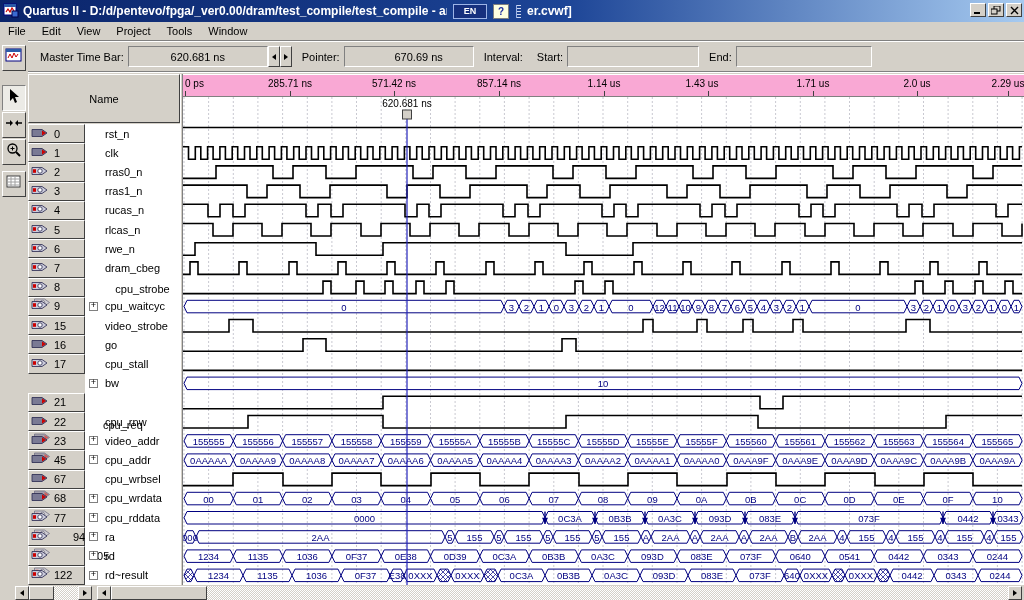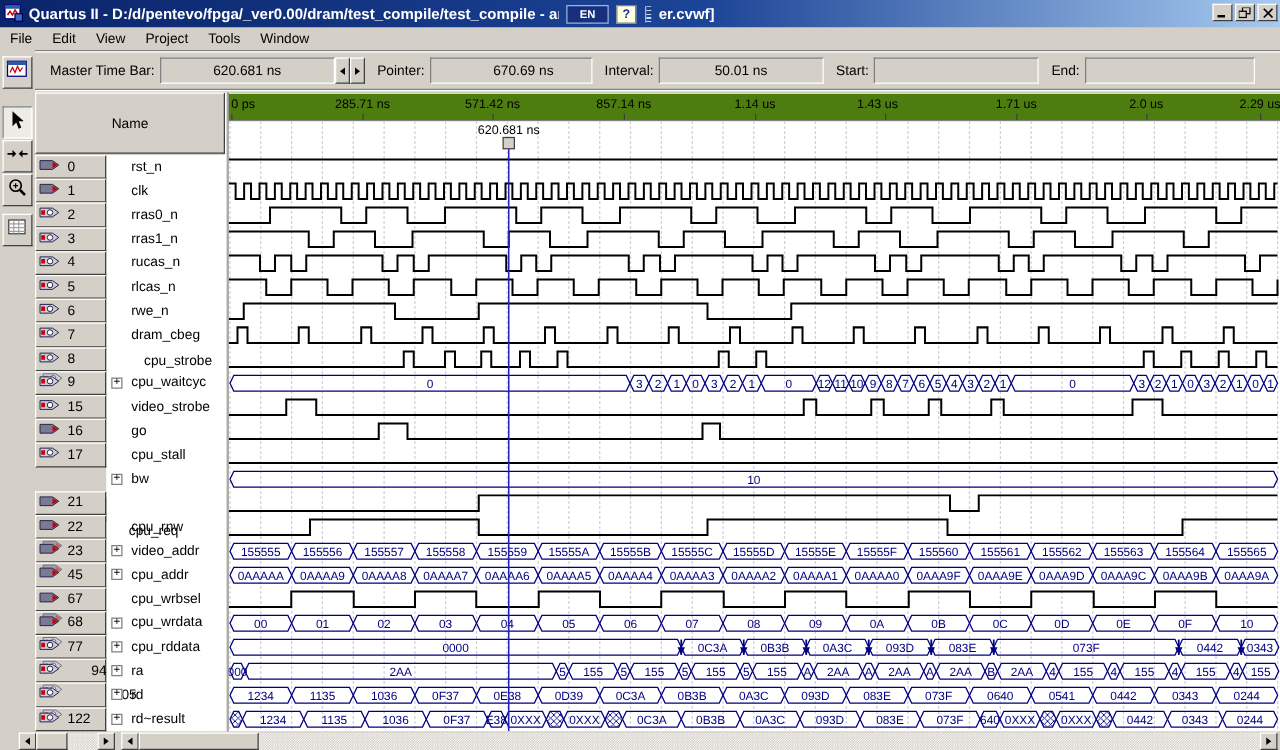--- a/index.html
+++ b/index.html
@@ -18,21 +18,21 @@
   .menu-item{padding:2px 8px 3px 8px}
   .hr-groove{position:absolute;left:0;width:1024px;height:2px;border-top:1px solid #808080;border-bottom:1px solid #fff}
   .toolbar{position:absolute;left:30px;top:43px;height:27px;right:0;display:flex;align-items:center;font-size:11px;color:#000}
   .tb-label{margin-left:10px;margin-right:4px;white-space:nowrap}
   .tb-box{height:21px;border:1px solid;border-color:#808080 #fff #fff #808080;background:#d4d0c8;display:flex;align-items:center;justify-content:center;font-size:11px}
   .spin{width:12px;height:21px;background:#d4d0c8;border:1px solid;border-color:#fff #404040 #404040 #fff;display:flex;align-items:center;justify-content:center;font-size:7px;color:#000}
   .lstrip{position:absolute;left:0;top:40px;width:28px;height:545px;background:#d4d0c8}
   .tool{position:absolute;left:2px;width:24px;height:26px;background:#d4d0c8;border:1px solid;border-color:#fff #404040 #404040 #fff;display:flex;align-items:center;justify-content:center}
   .tool.pressed{border-color:#808080 #fff #fff #808080;background:#ecebe6}
   .name-hdr{position:absolute;left:28px;top:74px;width:152px;height:49px;background:#d4d0c8;border:1px solid;border-color:#fff #404040 #404040 #fff;display:flex;align-items:center;justify-content:center;font-size:11px;color:#000}
-  .ruler{position:absolute;left:183px;top:74px;width:841px;height:23px;background:#4d7c0f;border-top:1px solid #fff;border-bottom:1px solid #808080;font-size:10px;color:#000}
+  .ruler{position:absolute;left:183px;top:74px;width:841px;height:23px;background:#f9a8d4;border-top:1px solid #fff;border-bottom:1px solid #808080;font-size:10px;color:#000}
   .rlabel{position:absolute;top:3px;white-space:nowrap}
   .rtick{position:absolute;bottom:0;width:1px;height:5px;background:#404040}
   .vsplit{position:absolute;left:180px;top:74px;width:3px;height:511px;background:#d4d0c8;border-left:1px solid #fff;border-right:1px solid #808080}
   .wavebg{position:absolute;left:183px;top:97px;width:841px;height:488px;background:#fff}
   .namewhite{position:absolute;left:85px;top:124px;width:95px;height:461px;background:#fff}
   .ncell{position:absolute;left:28px;width:57px;background:#d4d0c8;border:1px solid;border-color:#fff #404040 #404040 #fff;display:flex;align-items:center;font-size:11px;color:#000;padding-left:2px;gap:3px}
   .nrow{position:absolute;left:85px;width:95px;display:flex;align-items:center;font-size:11px;color:#000;padding-left:20px}
   .plusbox{position:absolute;left:4px;width:9px;height:9px;background:#fff;border:1px solid #808080;font-size:9px;line-height:7px;text-align:center;color:#000;font-family:"Liberation Mono",monospace}
   .sb{position:absolute;top:586px;height:14px;background-color:#d4d0c8;background-image:linear-gradient(45deg,#fff 25%,transparent 25%,transparent 75%,#fff 75%),linear-gradient(45deg,#fff 25%,transparent 25%,transparent 75%,#fff 75%);background-size:2px 2px;background-position:0 0,1px 1px}
   .sb-btn{position:absolute;top:0;width:14px;height:14px;background:#d4d0c8;border:1px solid;border-color:#fff #404040 #404040 #fff;display:flex;align-items:center;justify-content:center}
@@ -92,21 +92,20 @@
     <div class="tb-box" style="width: 140px;">620.681 ns</div>
     <div class="spin">
       <span class="tri tri-l"></span>
     </div>
     <div class="spin">
       <span class="tri tri-r"></span>
     </div>
     <span class="tb-label">Pointer:</span>
     <div class="tb-box" style="width: 130px; padding-left: 20px;">670.69 ns</div>
     <span class="tb-label">Interval:</span>
-    <div class="tb-box" style="width: 132px;">50.01 ns</div>
     <span class="tb-label">Start:</span>
     <div class="tb-box" style="width: 132px;"></div>
     <span class="tb-label">End:</span>
     <div class="tb-box" style="width: 136px;"></div>
   </div>
 <div class="hr-groove" style="top:71px"></div>
 
 <div class="lstrip" id="lstrip">
     <div class="tool" style="top: 5px;">
       <span><svg width="20" height="18" viewBox="0 0 20 18">

